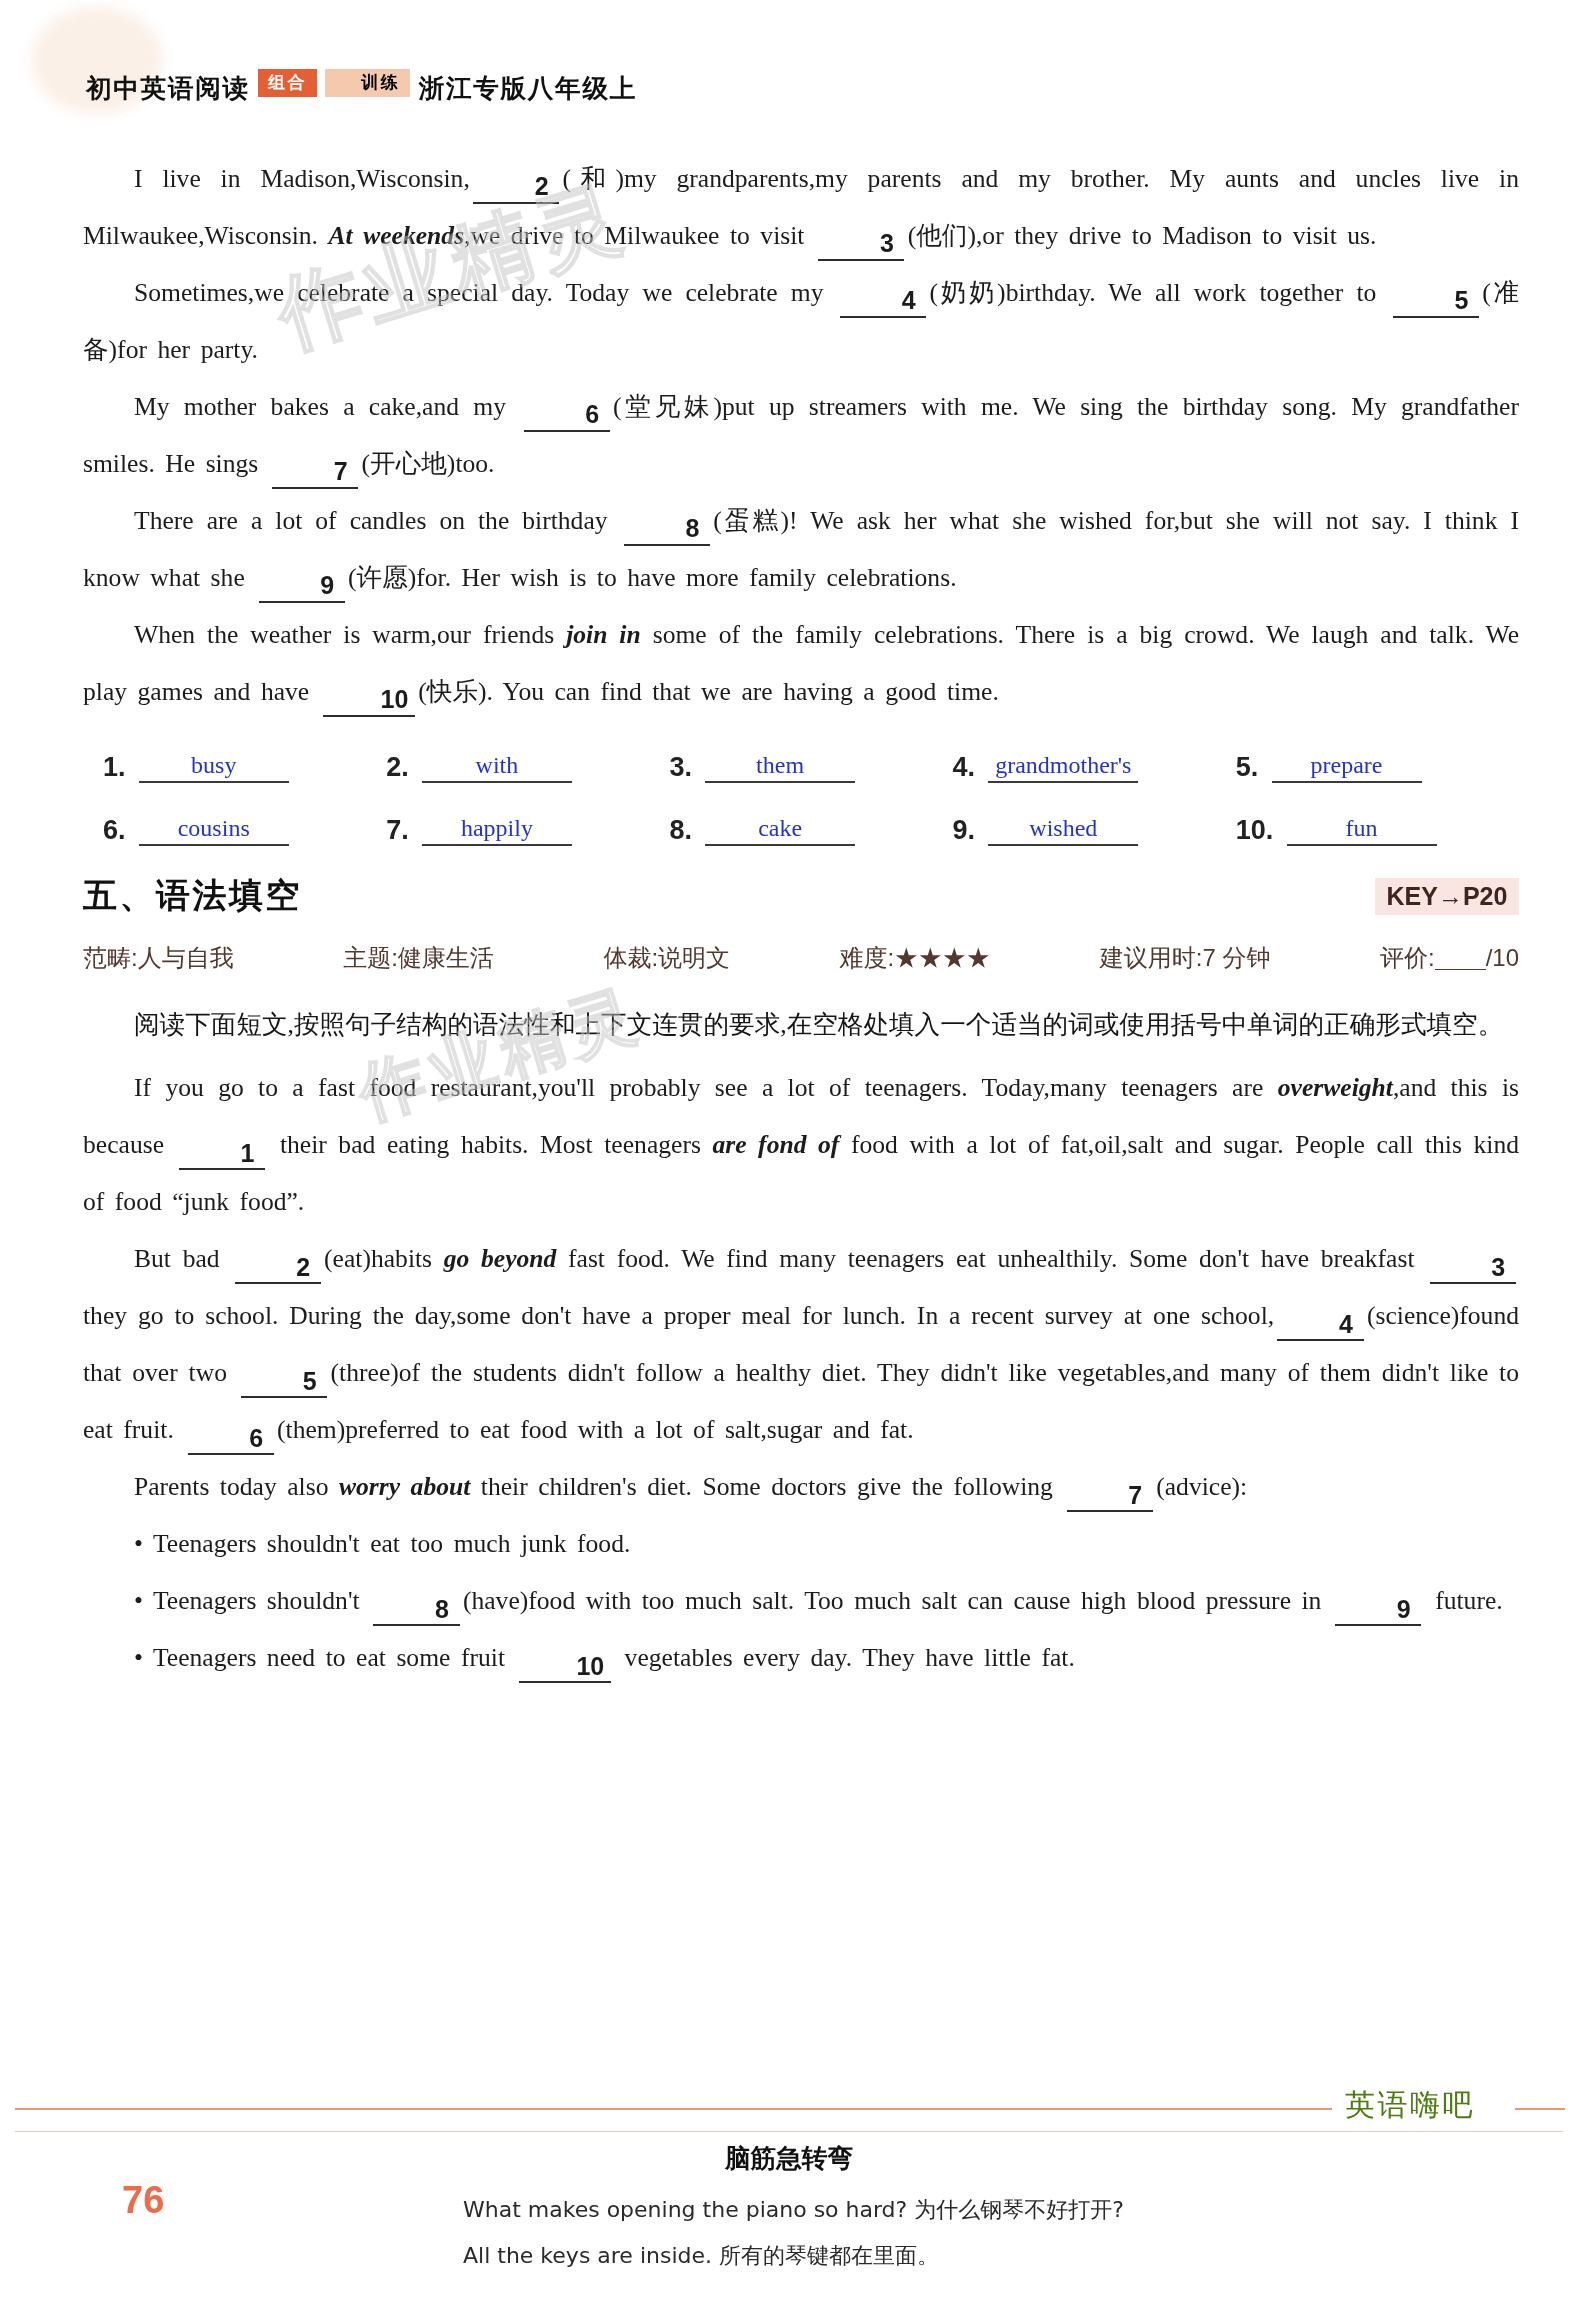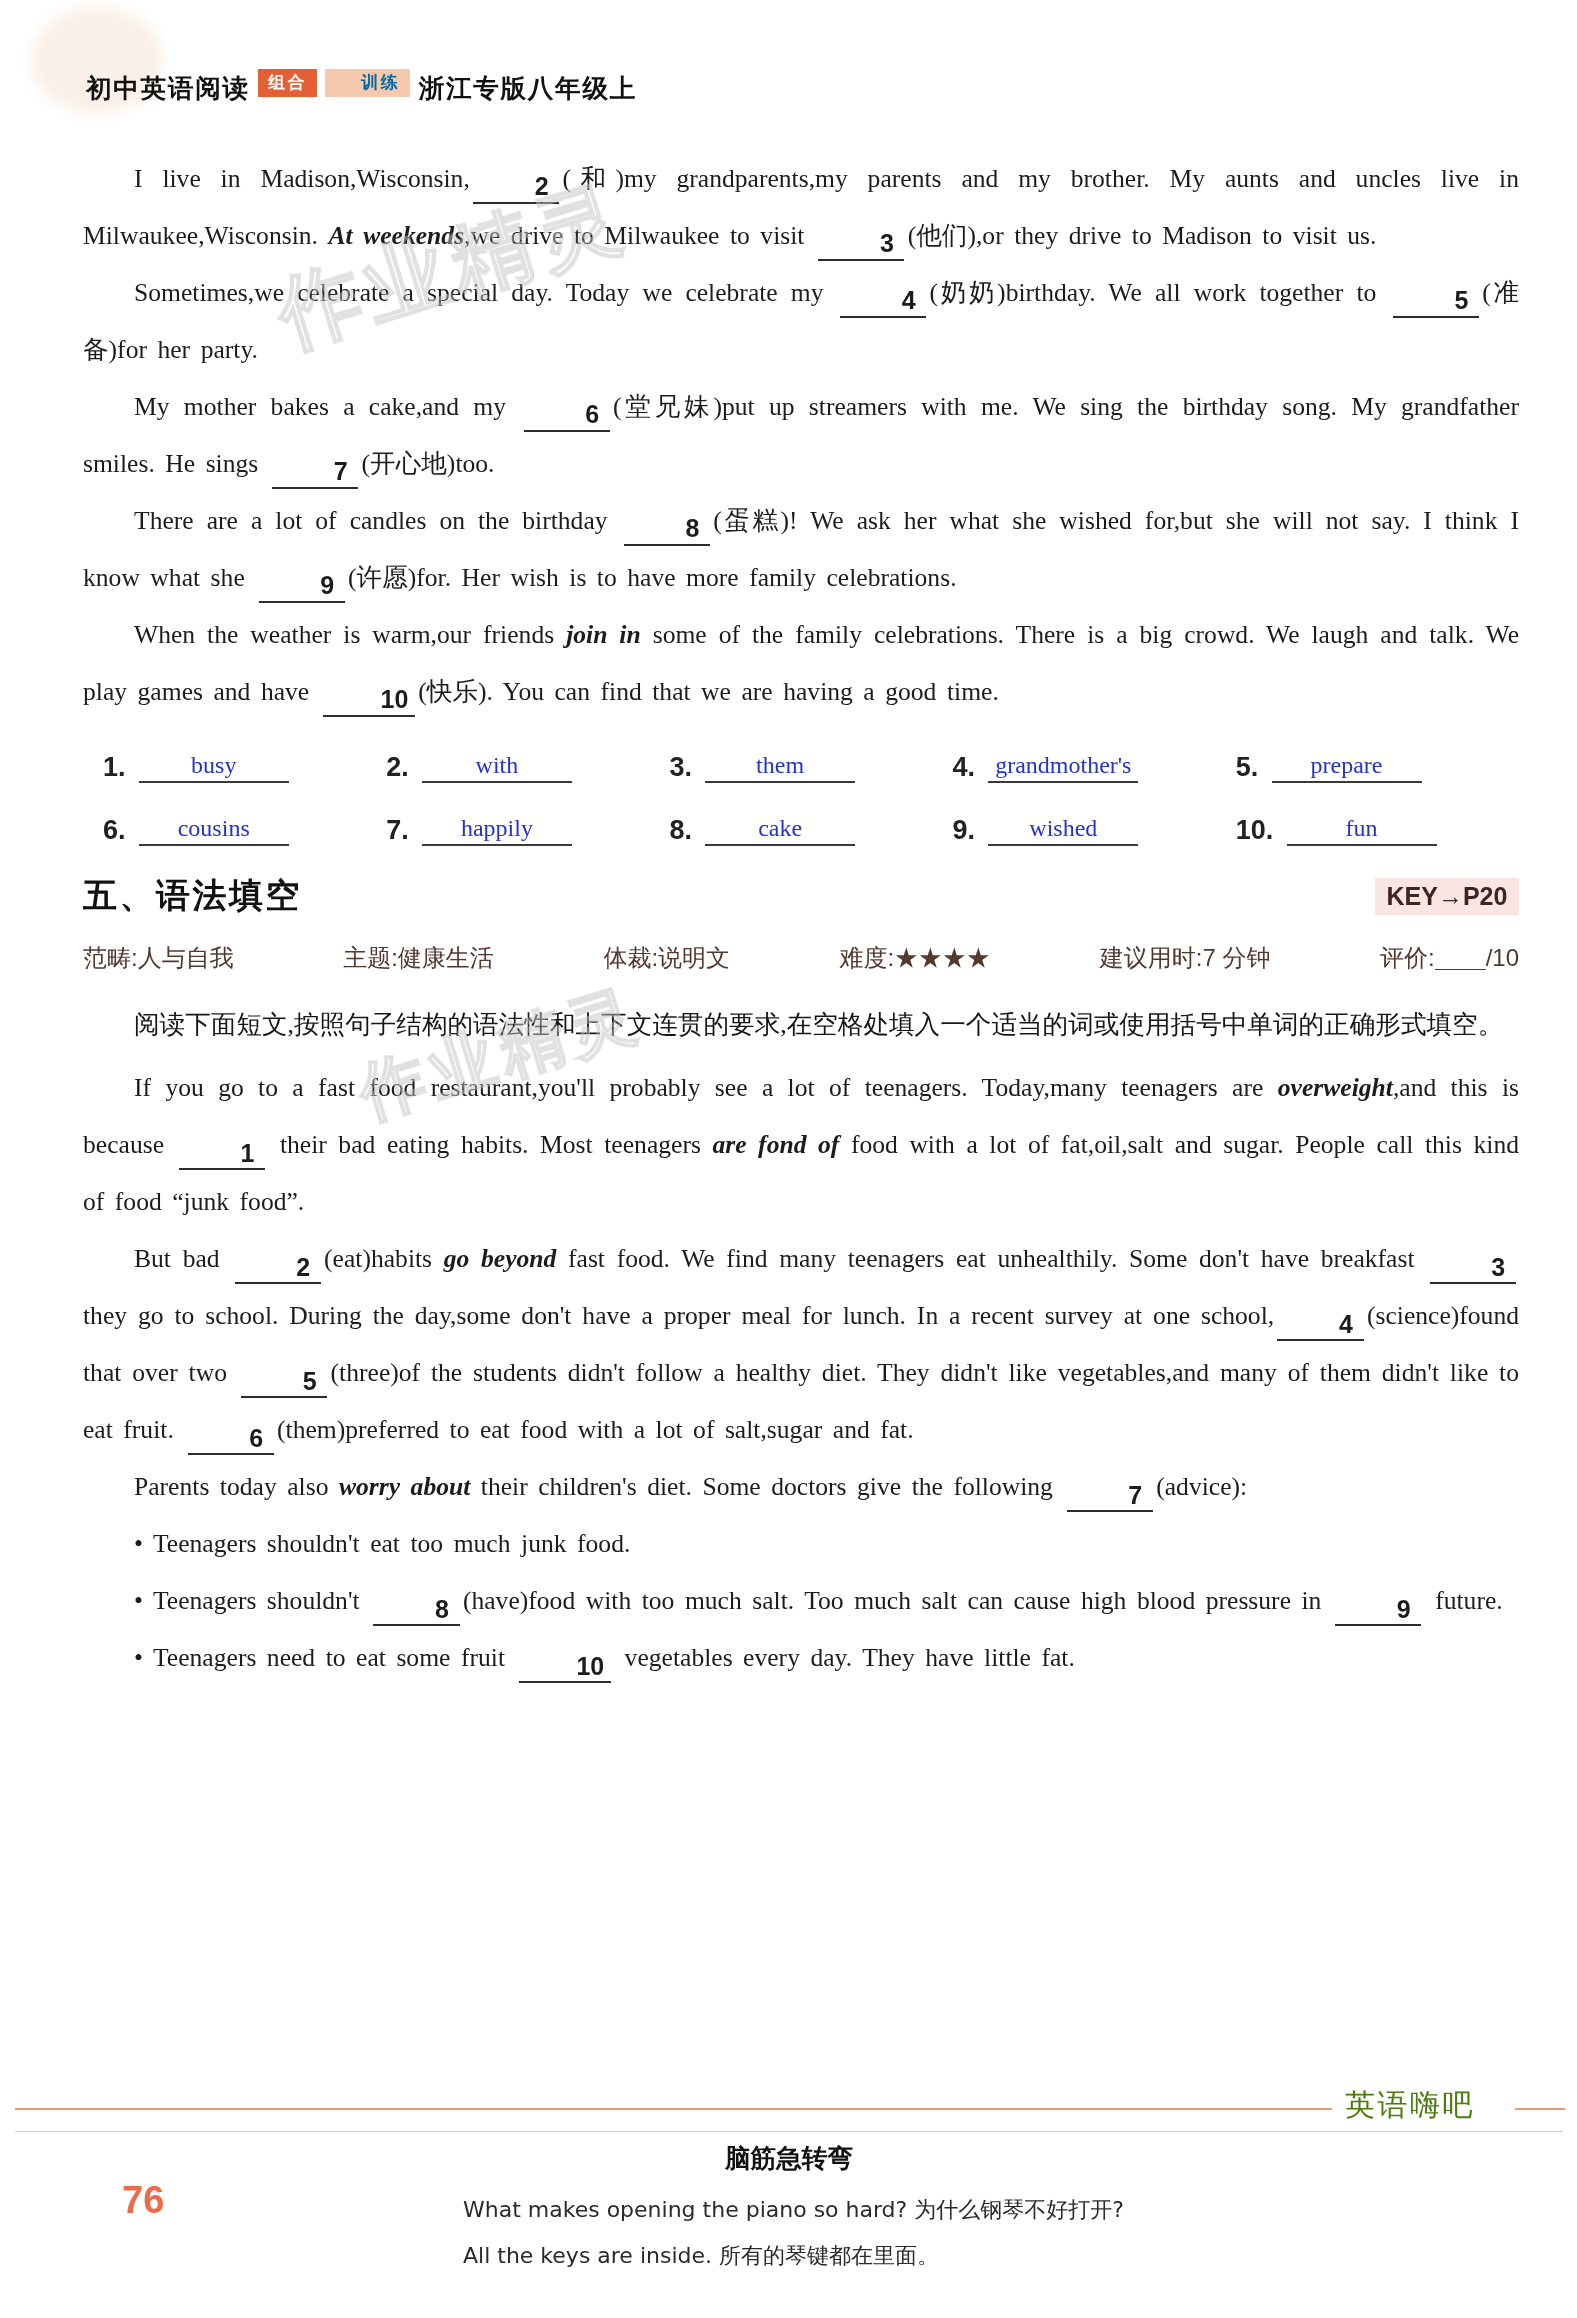--- a/index.html
+++ b/index.html
@@ -6,21 +6,21 @@
   .page{position:relative;width:1578px;height:2319px;background:#fff;overflow:hidden;
         font-family:"Liberation Serif",serif;color:#1c1c1c;}
   .corner-blob{position:absolute;left:31px;top:6.6px;width:132px;height:107px;
         background:#fbf0e7;border-radius:50%;filter:blur(6.6px);}
   
   header{position:absolute;left:86px;top:59px;display:flex;align-items:center;gap:8.3px;
         font-family:"Liberation Sans",sans-serif;}
   .h-title{font-size:25.6px;font-weight:700;color:#111;letter-spacing:1.7px;margin-top:12px;}
   .badge{font-size:17px;font-weight:700;padding:2.5px 10px;letter-spacing:2.5px;}
   .badge-a{background:#e45f33;color:#ffffff;}
-  .badge-b{background:#f4c9ae;color:#0369a1;padding-left:36px;}
+  .badge-b{background:#f4c9ae;color:#000000;padding-left:36px;}
   
   .wm{position:absolute;font-family:"Liberation Sans",sans-serif;font-weight:700;
       color:transparent;-webkit-text-stroke:1.7px #c4c4c4;opacity:.5;pointer-events:none;
       z-index:5;letter-spacing:6.6px;white-space:nowrap;}
   .wm1{left:273px;top:211px;font-size:83px;transform:rotate(-17deg);}
   .wm2{left:355px;top:1009px;font-size:66px;transform:rotate(-17deg);}
   
   main{position:absolute;left:83px;top:150px;width:1436px;}
   .para{margin:0;font-size:25.6px;line-height:57px;text-align:justify;text-indent:51px;
         word-spacing:4.1px;}

